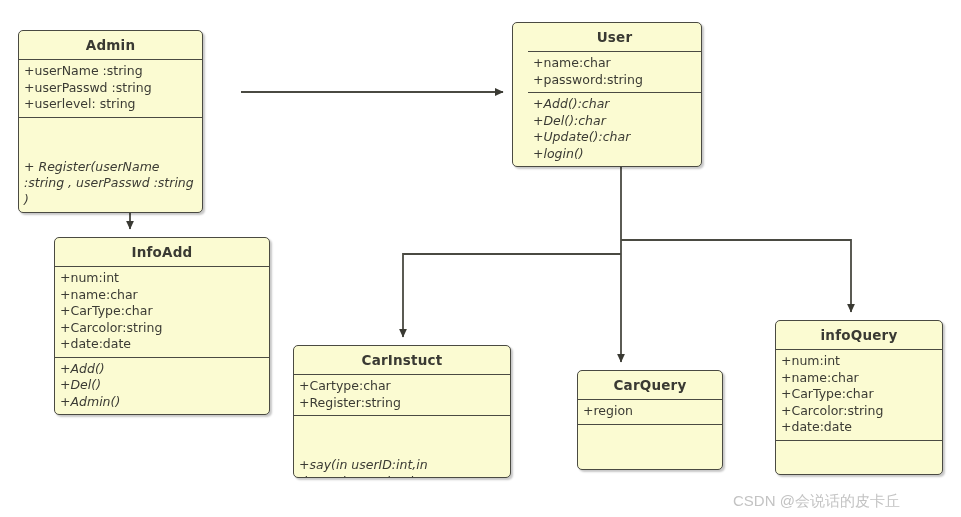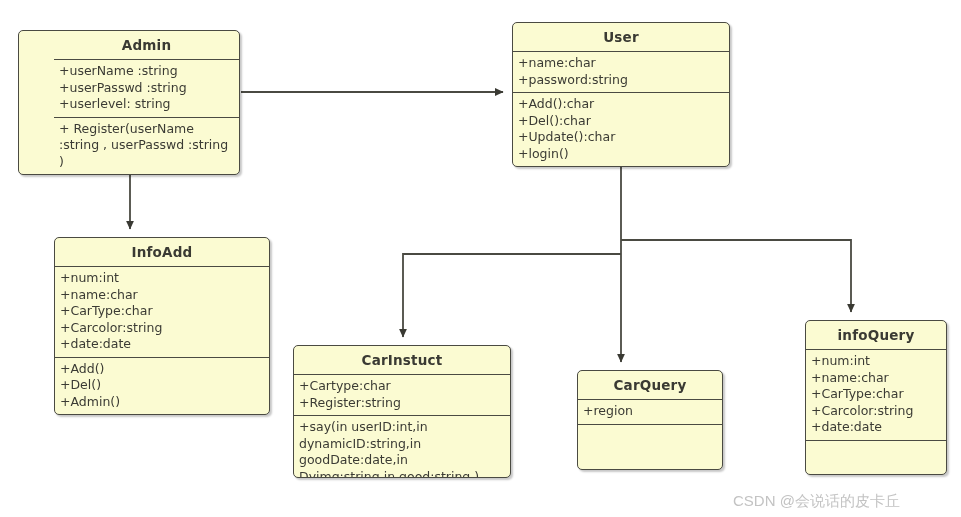--- a/index.html
+++ b/index.html
@@ -42,41 +42,43 @@
     padding: 6px 4px 6px 4px;
     border-bottom: 1.5px solid #4a4a42;
     white-space: nowrap;
   }
   .uml-compartment {
     padding: 3px 5px 4px 5px;
     border-bottom: 1.5px solid #4a4a42;
   }
   .uml-compartment:last-child {
     border-bottom: none;
+    font-style: italic;
   }
   .uml-compartment.empty {
     min-height: 28px;
   }
   .uml-row {
     font-size: 12.5px;
     line-height: 16.5px;
     white-space: nowrap;
     color: #3b3b34;
   }
   .uml-row.wrap {
     white-space: normal;
     word-break: break-word;
+    margin-top: 38px;
   }
   
-  #class-admin      { left: 18px;  top: 30px;  width: 222px; padding-left: 35px; }
-  #class-user       { left: 512px; top: 22px;  width: 218px; }
+  #class-admin      { left: 18px;  top: 30px;  width: 185px; }
+  #class-user       { left: 512px; top: 22px;  width: 190px; padding-left: 15px; }
   #class-infoadd    { left: 22px;  top: 237px; width: 216px; margin-left: 32px; }
   #class-carinstuct { left: 293px; top: 345px; width: 218px; height: 133px; }
   #class-carquery   { left: 577px; top: 370px; width: 146px; height: 100px; }
-  #class-infoquery  { left: 805px; top: 320px; width: 142px; height: 155px; }
+  #class-infoquery  { left: 775px; top: 320px; width: 168px; height: 155px; }
 
   #class-carquery .uml-compartment.empty { min-height: 34px; }
   #class-infoquery .uml-compartment.empty { min-height: 38px; }
 
   .watermark {
     position: absolute;
     left: 733px;
     top: 492px;
     font-size: 15px;
     color: #c3c3c3;

